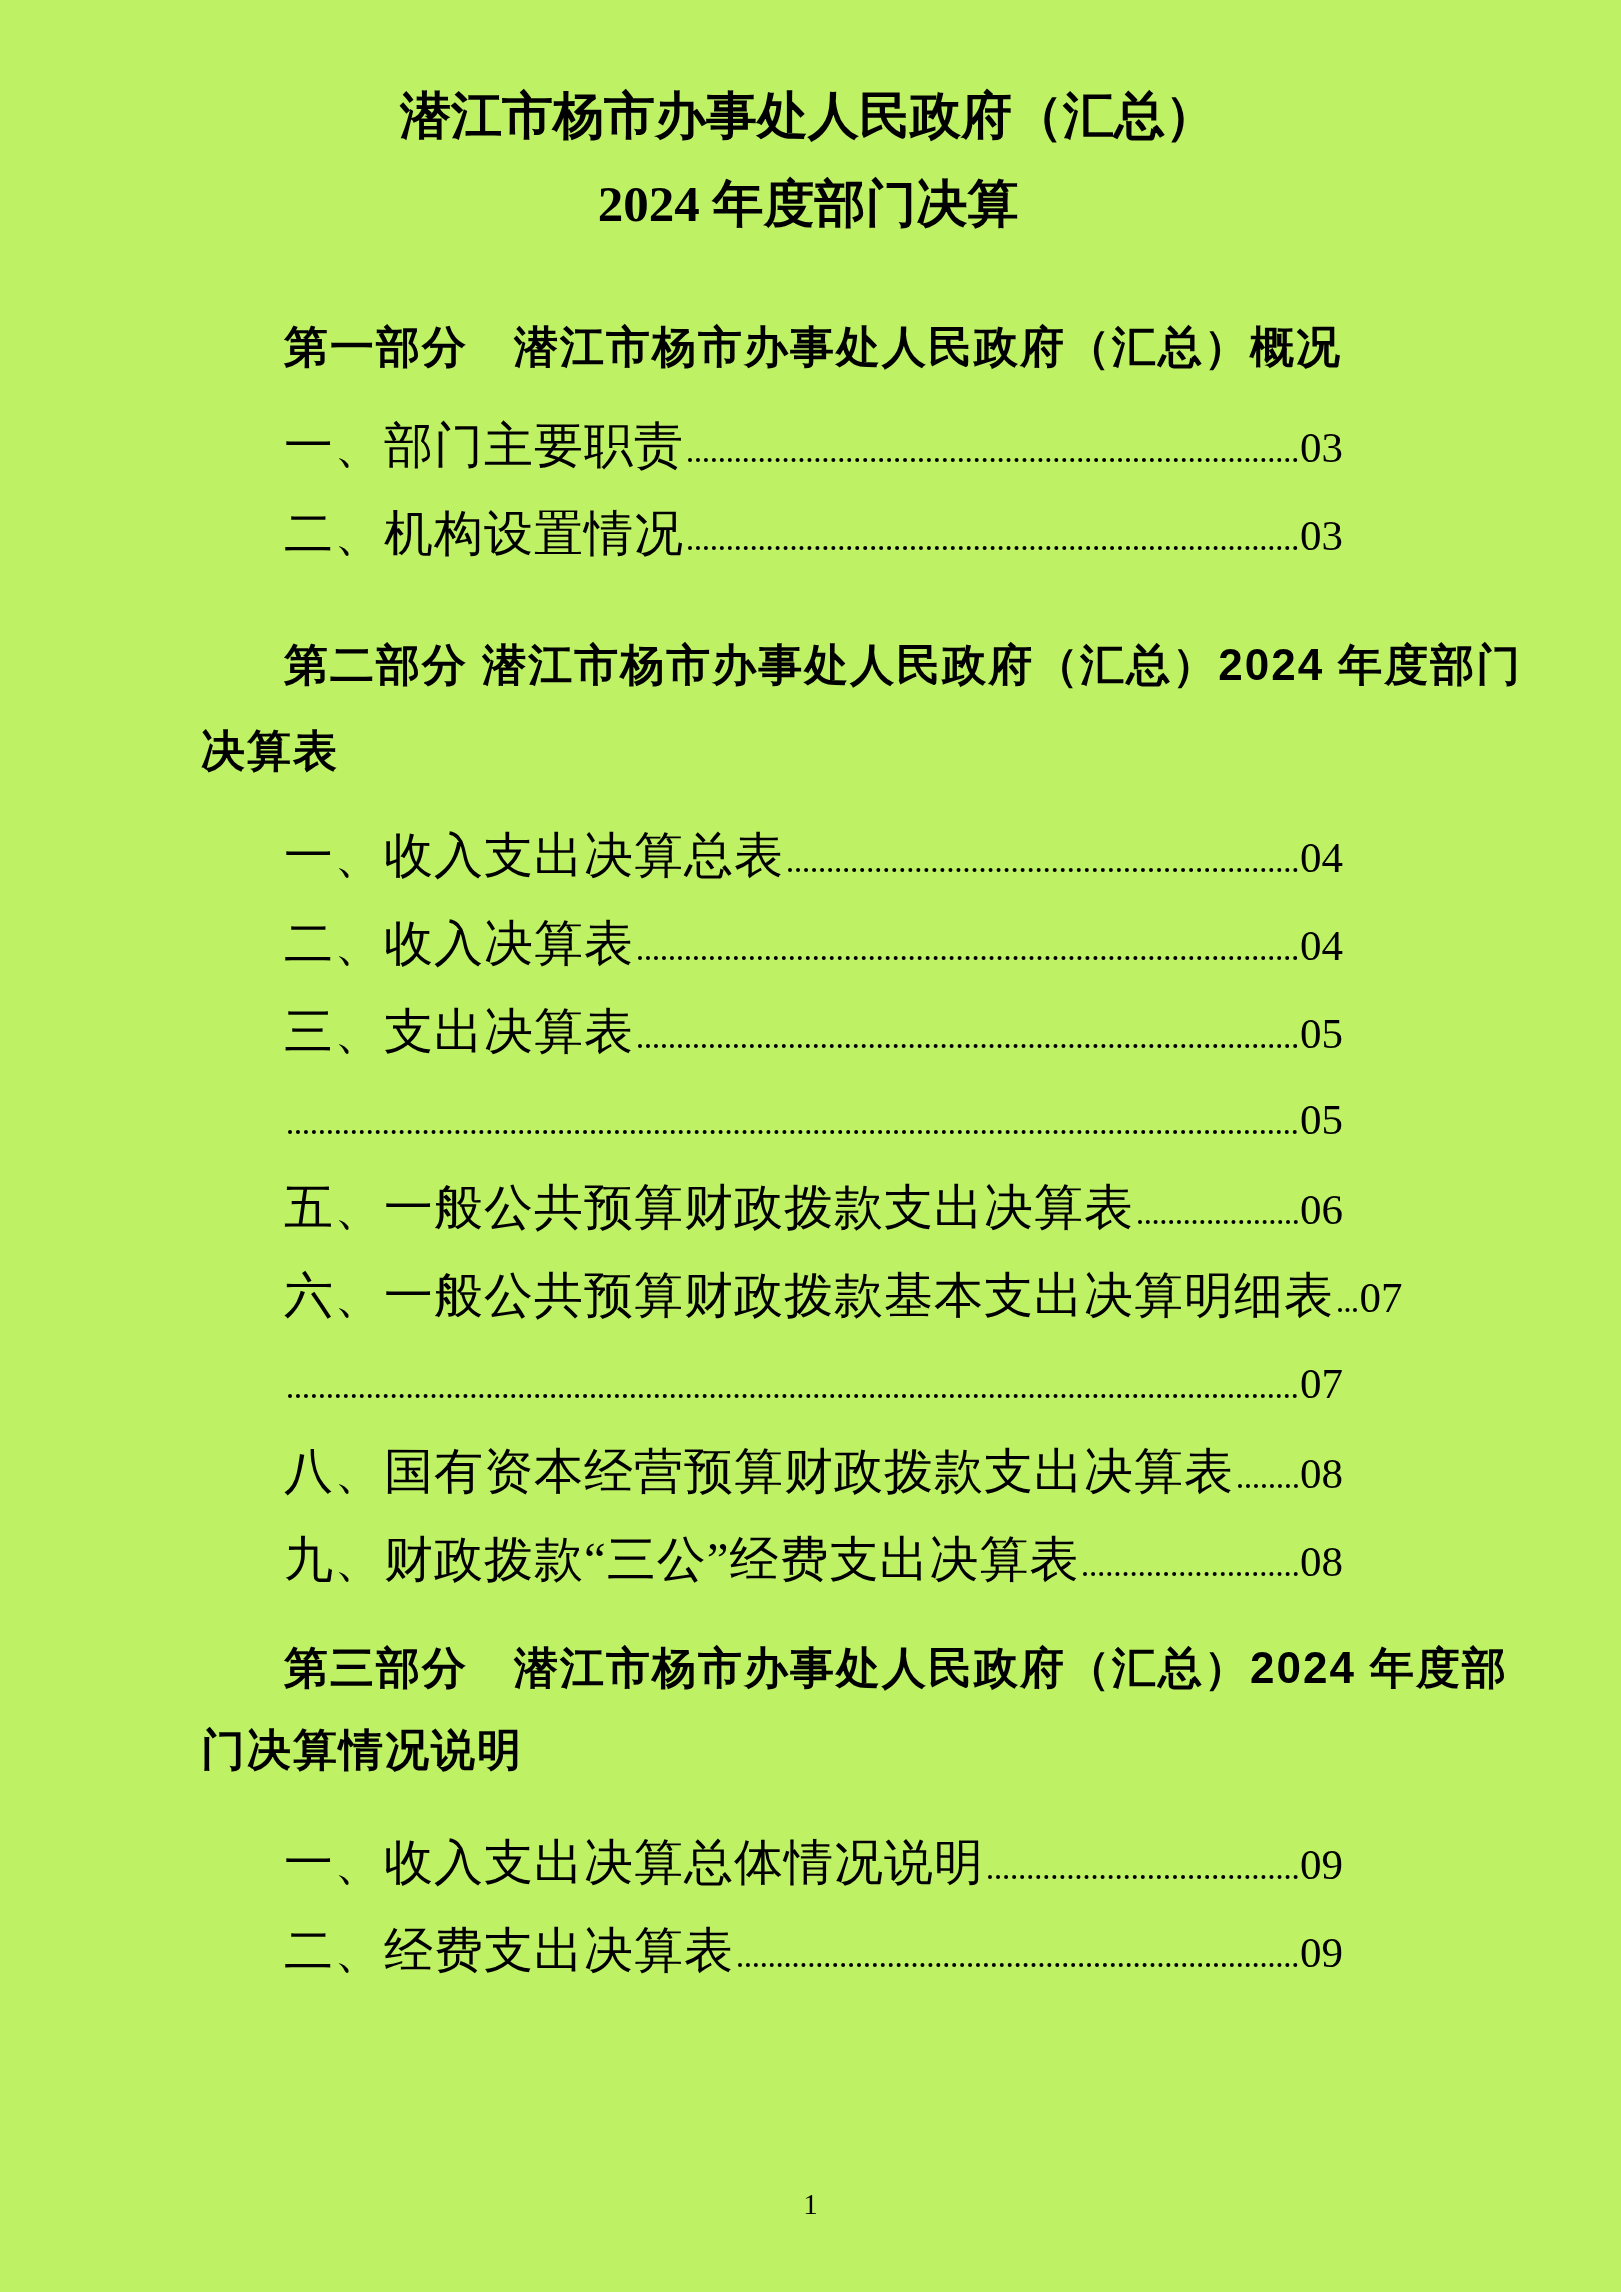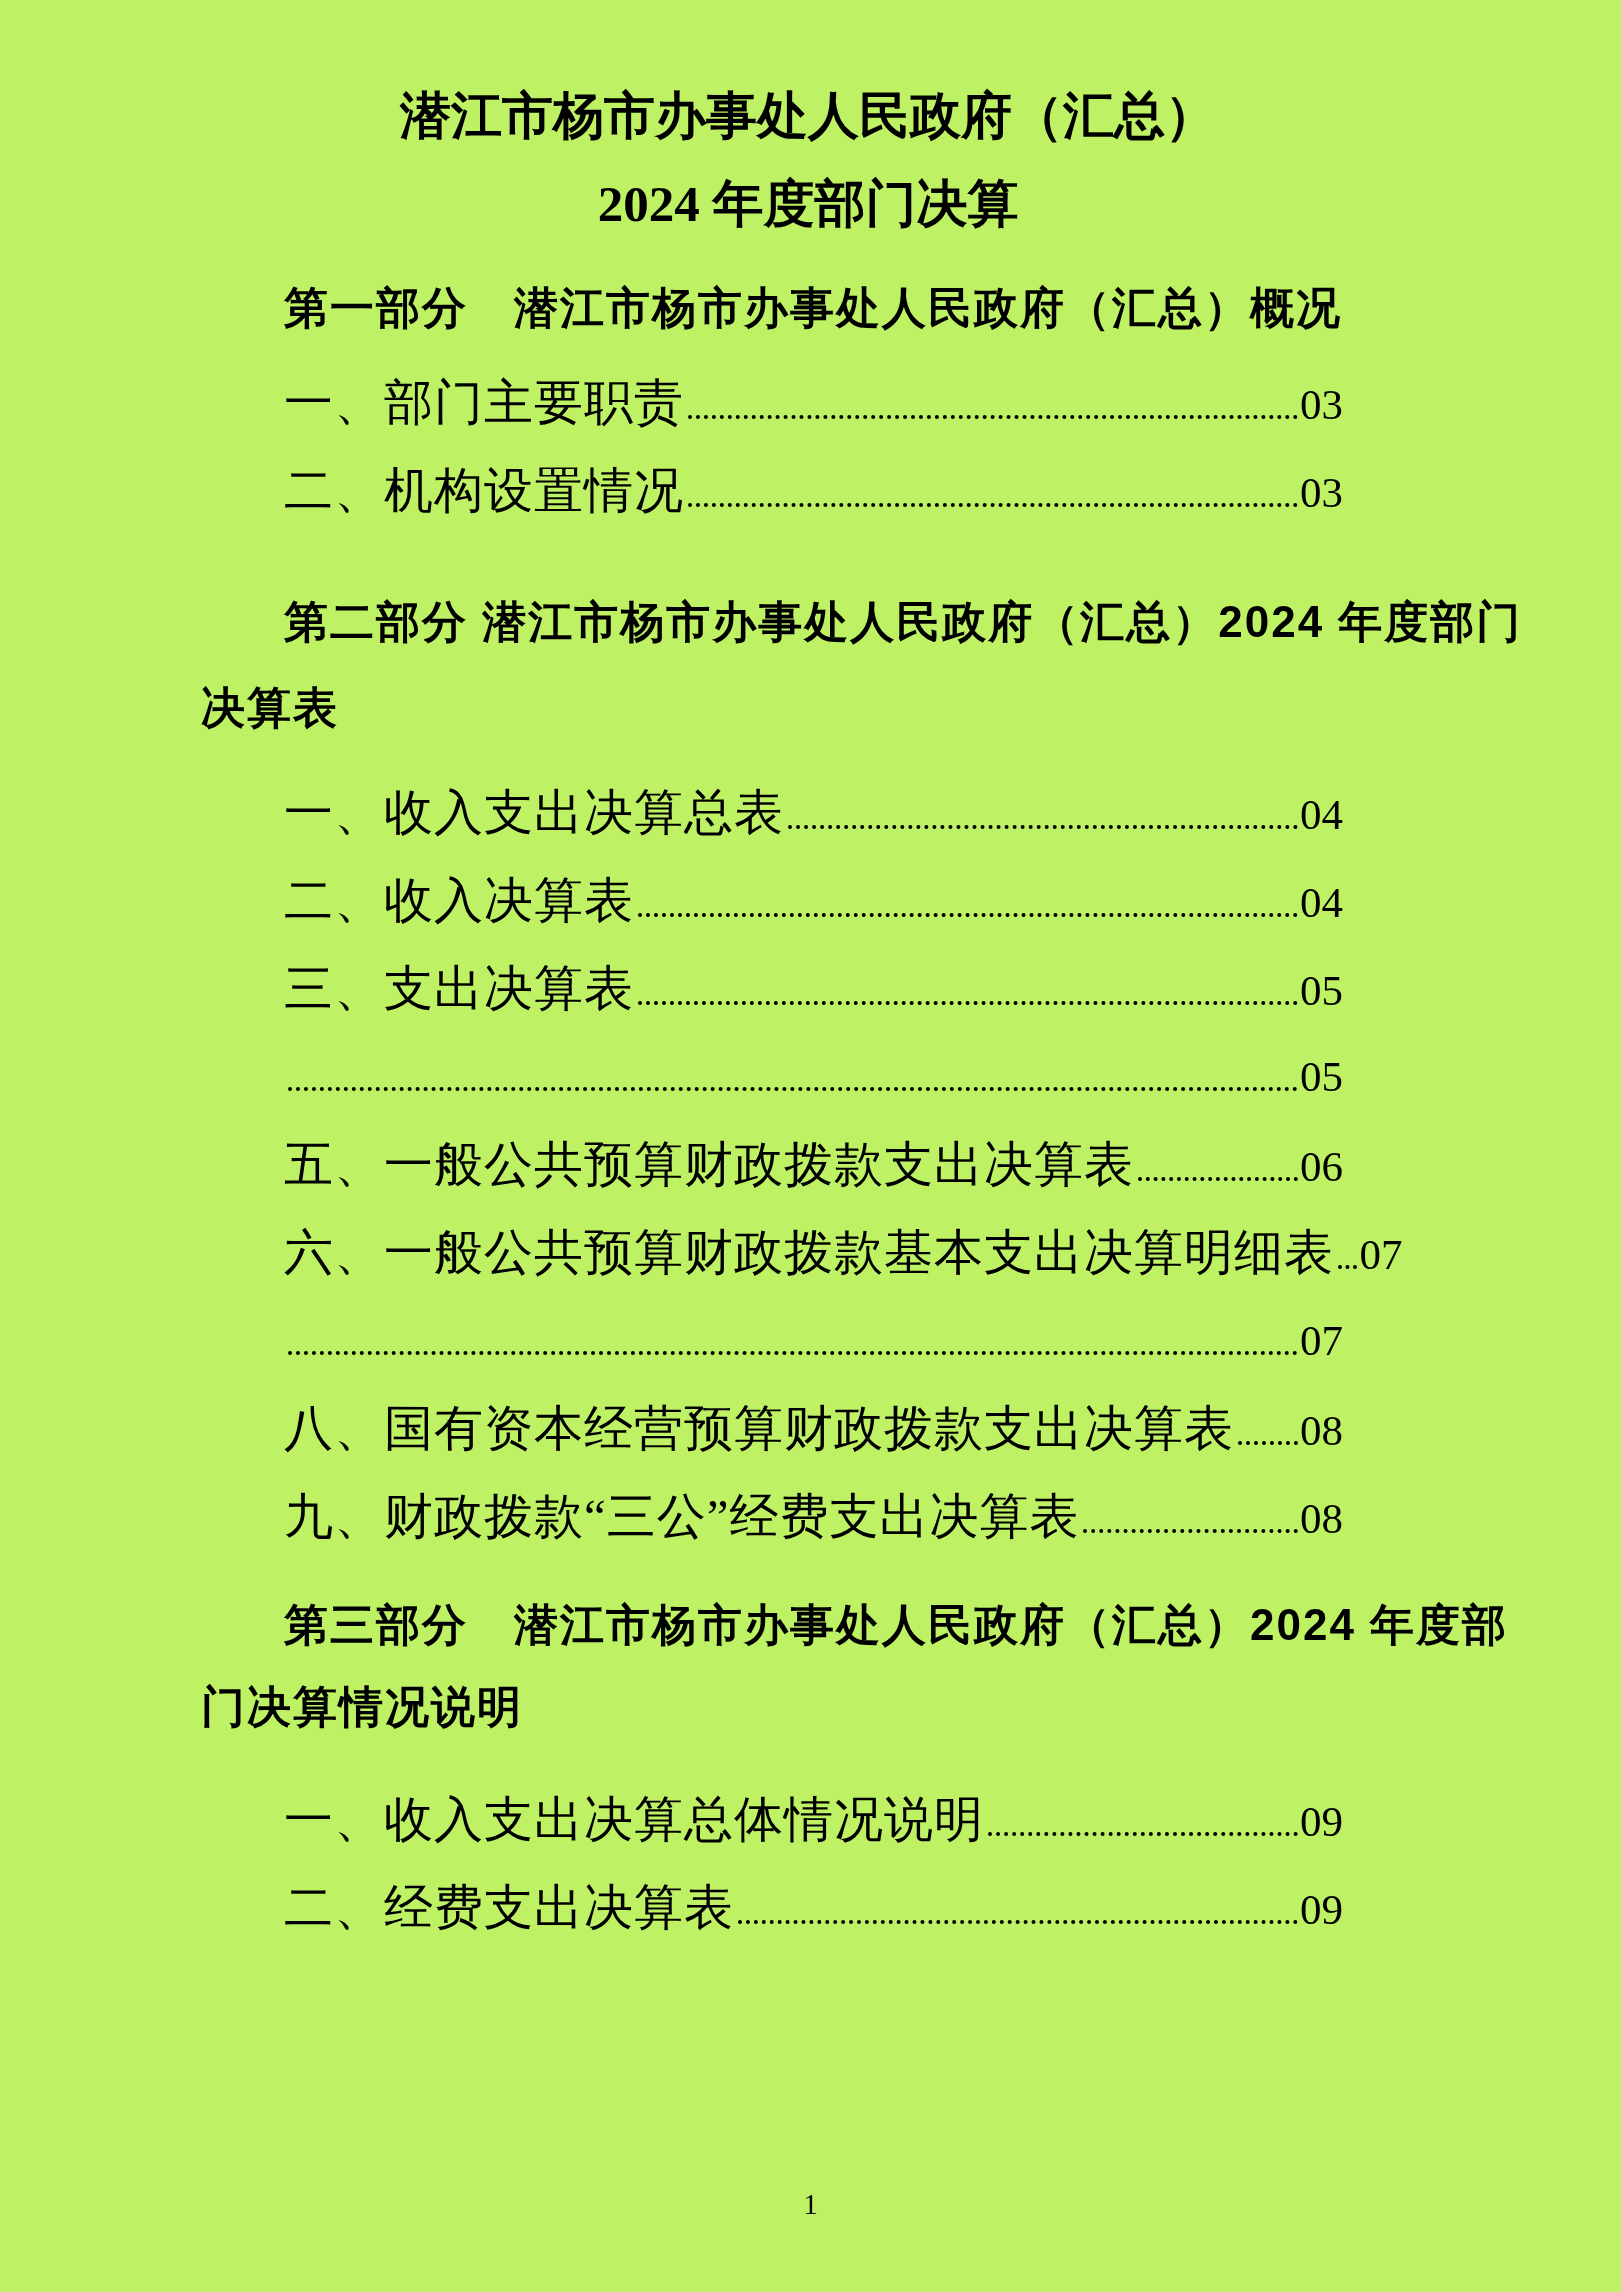--- a/index.html
+++ b/index.html
@@ -38,21 +38,21 @@
   }
   .part {
     font-family: "Liberation Sans", "DejaVu Sans", sans-serif;
     font-weight: bold;
     font-size: 44px;
     line-height: 49px;
     letter-spacing: 2px;
     white-space: nowrap;
   }
   .part.indent { padding-left: 83px; }
-  .s1h  { margin-top: 50px; }
+  .s1h  { margin-top: 93px; font-family: Liberation Mono, monospace; }
   .s2h1 { margin-top: 62px; }
   .s2h2 { margin-top: 37px; }
   .s3h1 { margin-top: 39px; }
   .s3h2 { margin-top: 33px; }
   .rows1 { margin-top: 27.4px; }
   .rows2 { margin-top: 37px; }
   .rows3 { margin-top: 45px; text-align: right; }
   .toc-row {
     height: 88px;
     display: flex;

